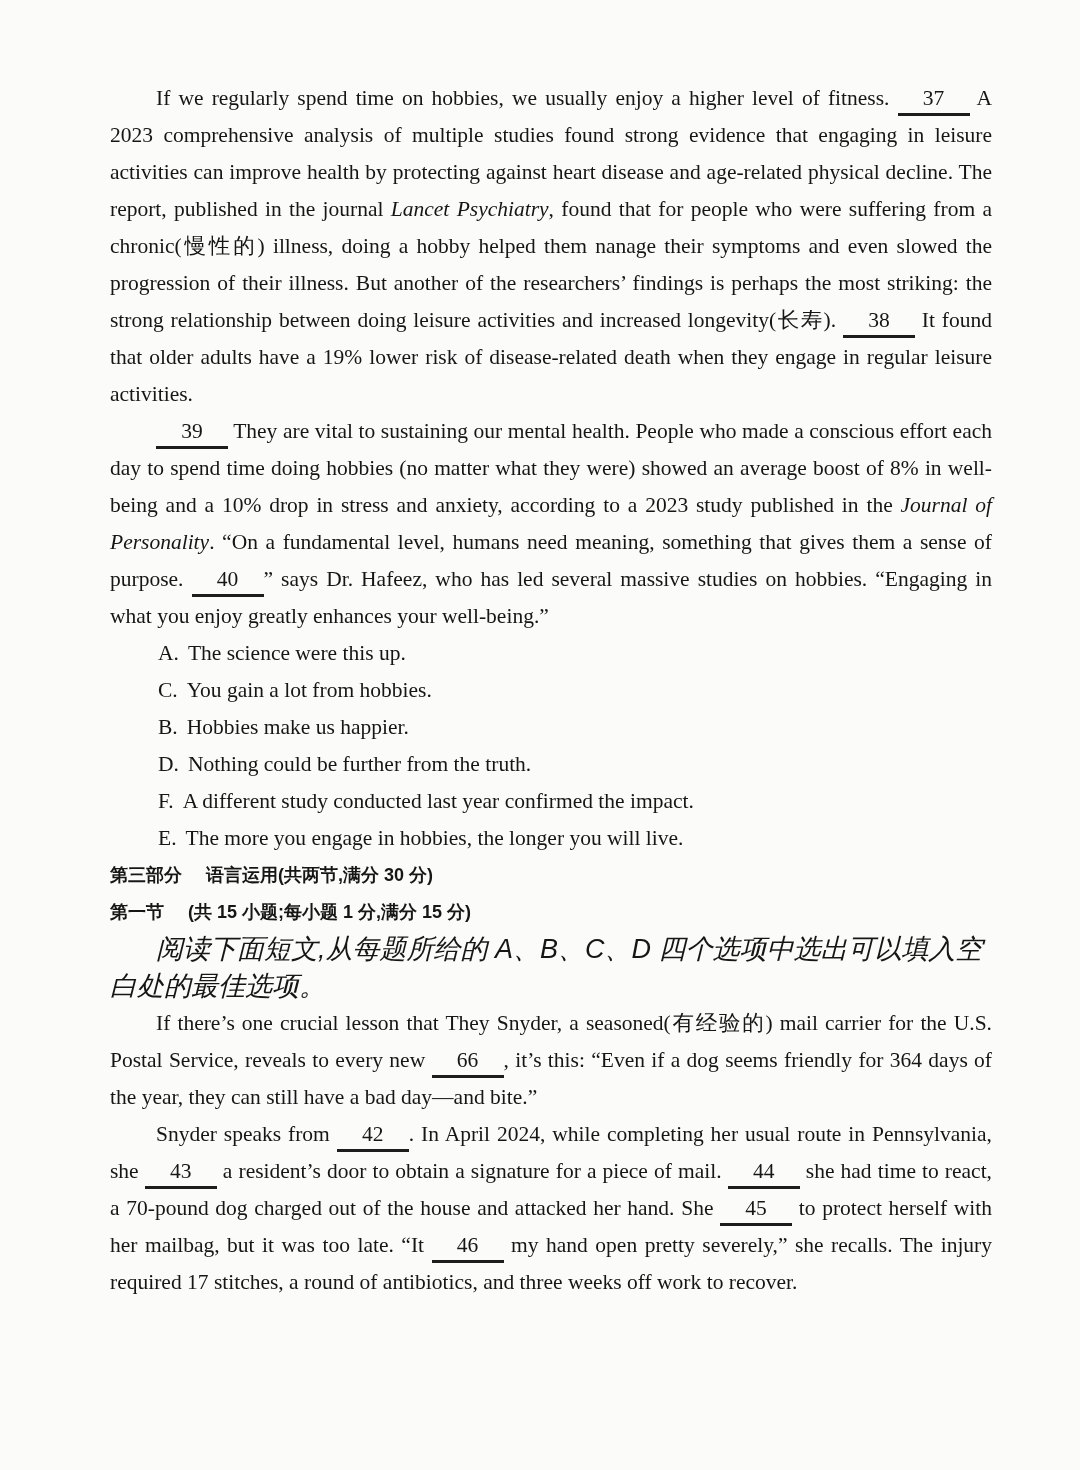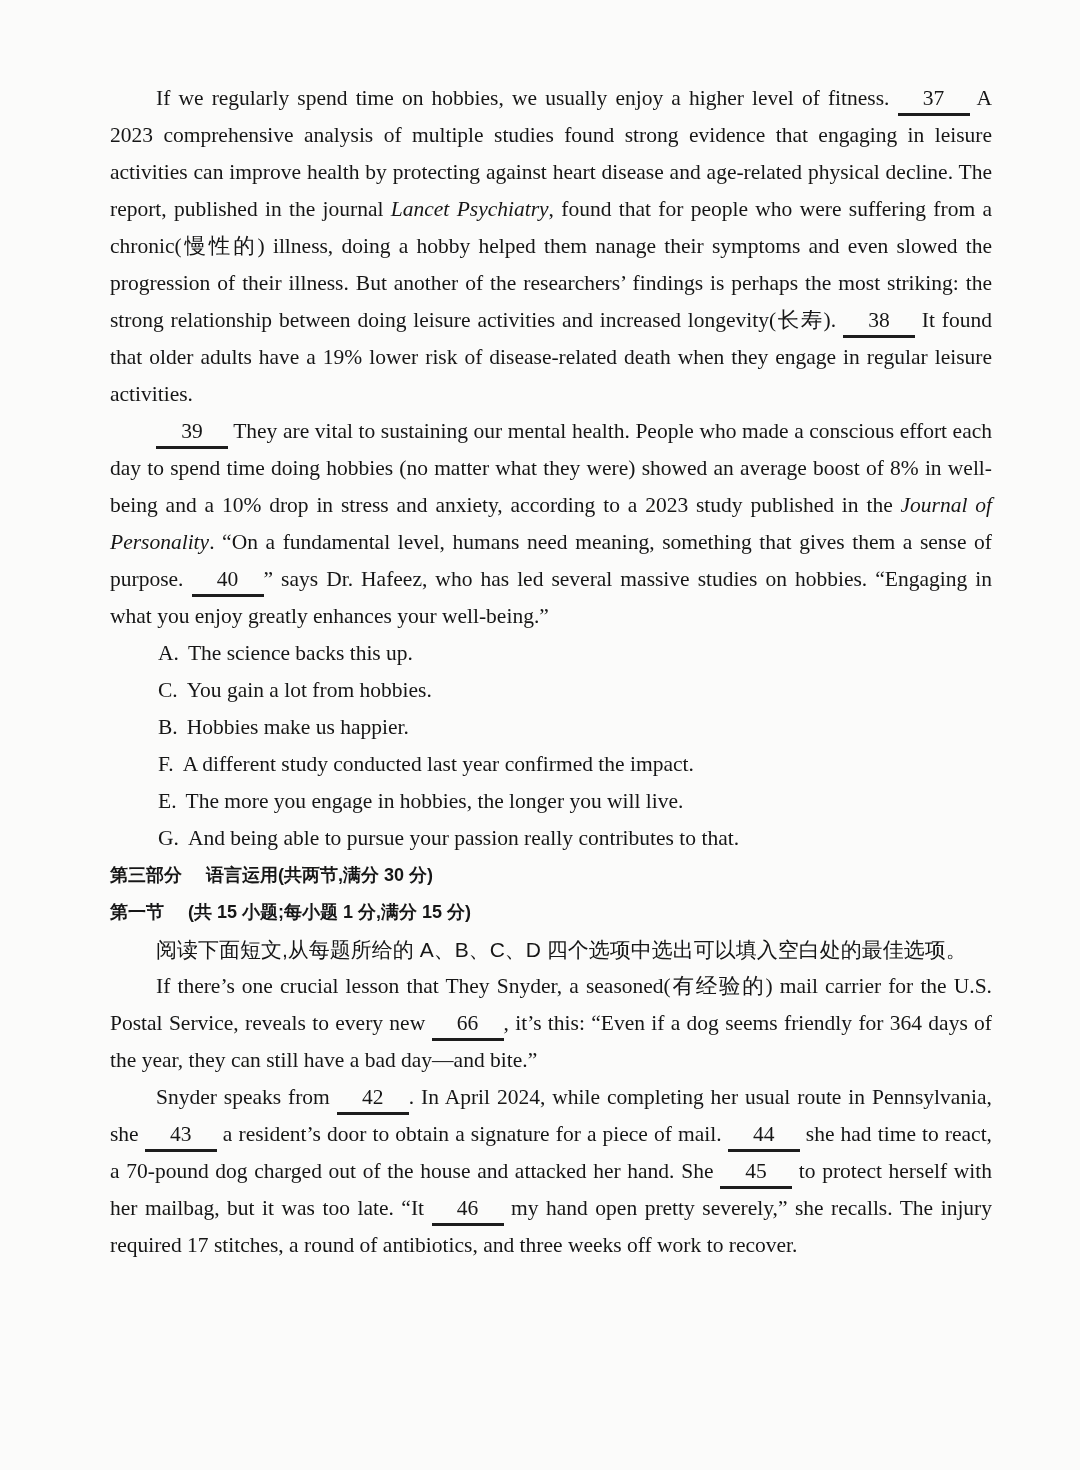--- a/index.html
+++ b/index.html
@@ -30,55 +30,55 @@
     border-bottom: 3px solid #1d1d1d;
     line-height: 30px;
   }
   .seg.italic { font-style: italic; }
   .options { list-style: none; margin: 0; padding: 0 0 0 48px; }
   .option { white-space: nowrap; }
   .opt-label { display: inline-block; margin-right: 9px; }
   .cn { font-family: "Liberation Sans", "DejaVu Sans", sans-serif; }
   .cn-heading { margin: 0; font-weight: 700; font-size: 18px; }
   .cn-heading .gap { display: inline-block; width: 24px; }
-  .cn-instruction { margin: 0; text-indent: 46px; font-size: 21px; }
+  .cn-instruction { margin: 0; text-indent: 46px; font-size: 27px; font-style: italic; }
   .scan-edge {
     position: absolute; left: 0; right: 0; bottom: 0;
     height: 11px;
     background: #ebebea;
     border-top: 1px solid #c9c9c8;
   }
 </style>
 </head>
 <body>
 
 <div class="page">
 
   <section>
     <p class="para indent"><span class="seg text">If we regularly spend time on hobbies, we usually enjoy a higher level of fitness. </span><span class="seg blank">37</span><span class="seg text"> A 2023 comprehensive analysis of multiple studies found strong evidence that engaging in leisure activities can improve health by protecting against heart disease and age-related physical decline. The report, published in the journal </span><span class="seg italic">Lancet Psychiatry</span><span class="seg text">, found that for people who were suffering from a chronic(慢性的) illness, doing a hobby helped them nanage their symptoms and even slowed the progression of their illness. But another of the researchers’ findings is perhaps the most striking: the strong relationship between doing leisure activities and increased longevity(长寿). </span><span class="seg blank">38</span><span class="seg text"> It found that older adults have a 19% lower risk of disease-related death when they engage in regular leisure activities.</span></p>
     <p class="para indent"><span class="seg blank">39</span><span class="seg text"> They are vital to sustaining our mental health. People who made a conscious effort each day to spend time doing hobbies (no matter what they were) showed an average boost of 8% in well-being and a 10% drop in stress and anxiety, according to a 2023 study published in the </span><span class="seg italic">Journal of Personality</span><span class="seg text">. “On a fundamental level, humans need meaning, something that gives them a sense of purpose. </span><span class="seg blank">40</span><span class="seg text">” says Dr. Hafeez, who has led several massive studies on hobbies. “Engaging in what you enjoy greatly enhances your well-being.”</span></p>
 
     <ul class="options">
       <li class="option">
-        <span class="opt-label">A.</span><span>The science backs this up.</span>
+        <span class="opt-label">A.</span><span>The science were this up.</span>
       </li>
       <li class="option">
         <span class="opt-label">C.</span><span>You gain a lot from hobbies.</span>
       </li>
       <li class="option">
         <span class="opt-label">B.</span><span>Hobbies make us happier.</span>
       </li>
       <li class="option">
+        <span class="opt-label">D.</span><span>Nothing could be further from the truth.</span>
+      </li>
+      <li class="option">
         <span class="opt-label">F.</span><span>A different study conducted last year confirmed the impact.</span>
       </li>
       <li class="option">
         <span class="opt-label">E.</span><span>The more you engage in hobbies, the longer you will live.</span>
-      </li>
-      <li class="option">
-        <span class="opt-label">G.</span><span>And being able to pursue your passion really contributes to that.</span>
       </li>
     </ul>
   </section>
 
   <section class="cn">
     <p class="cn-heading">
       <span>第三部分</span><span class="gap"></span><span>语言运用(共两节,满分 30 分)</span>
     </p>
     <p class="cn-heading">
       <span>第一节</span><span class="gap"></span><span>(共 15 小题;每小题 1 分,满分 15 分)</span>

